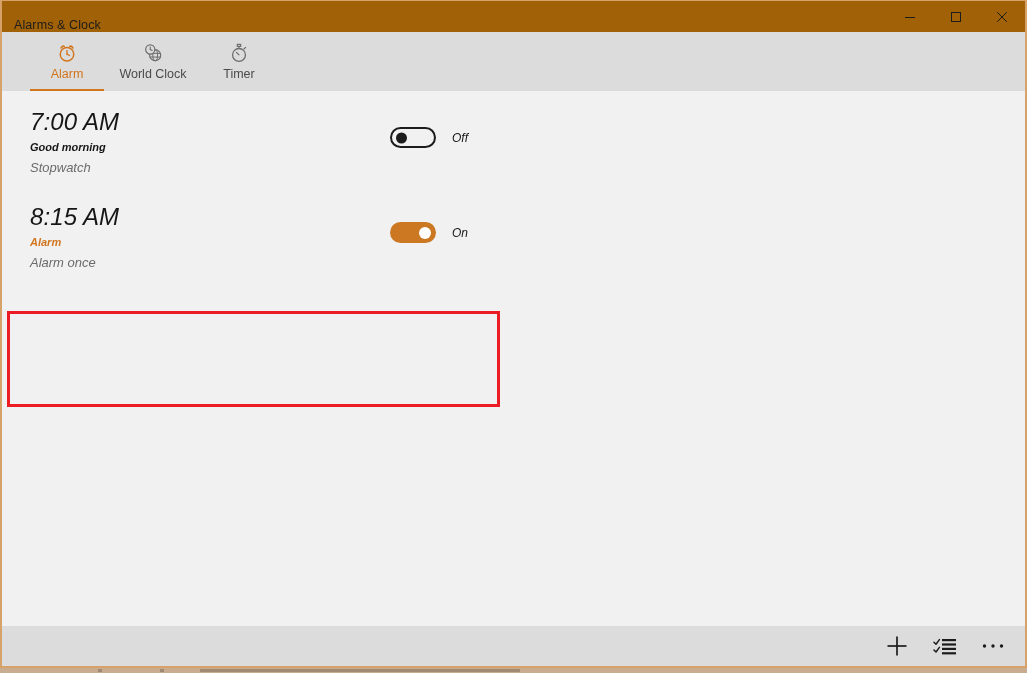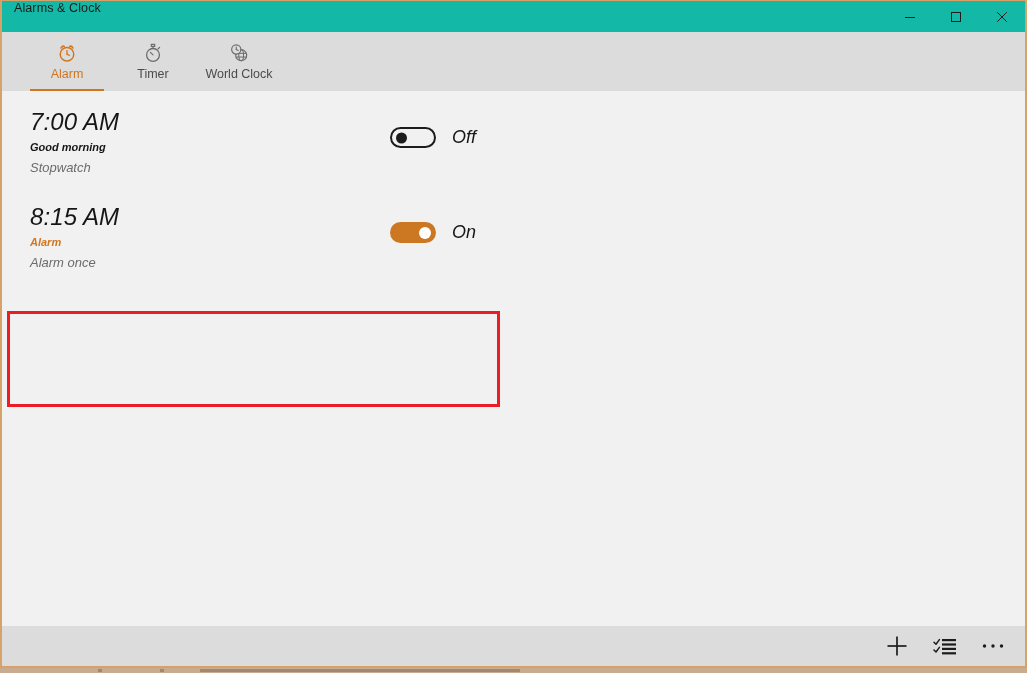--- a/index.html
+++ b/index.html
@@ -28,23 +28,23 @@
     border-top: 1px solid #d7a26a;
     border-bottom: 2px solid #d7a26a;
     background: #f1f1f1;
     display: flex;
     flex-direction: column;
   }
 
   
   #title-bar {
     height: 31px;
-    background: #14b8a6;
-    display: flex;
-    align-items: flex-start;
+    background: #a16207;
+    display: flex;
+    align-items: flex-end;
     flex: 0 0 auto;
     position: relative;
   }
   #window-title {
     font-size: 12.5px;
     color: #1c1c1c;
     padding-left: 12px;
     letter-spacing: 0.1px;
     white-space: nowrap;
   }
@@ -199,21 +199,21 @@
     position: absolute;
     right: 3px;
     top: 50%;
     transform: translateY(-50%);
     width: 12px;
     height: 12px;
     border-radius: 50%;
     background: #ffffff;
   }
   .toggle-label {
-    font-size: 18px;
+    font-size: 12px;
     color: #161616;
     margin-left: 16px;
     white-space: nowrap;
   }
 
   
   #highlight-box {
     position: absolute;
     left: 5px;
     top: 220px;
@@ -303,53 +303,53 @@
       <span class="tab-icon">
         <svg width="22" height="22" viewBox="0 0 24 24">
           <circle cx="12" cy="13.3" r="7.4" fill="none" stroke="#d2761e" stroke-width="1.6"></circle>
           <path d="M5.4 6.6 C6.4 4.9 8.0 4.2 9.1 4.8" fill="none" stroke="#d2761e" stroke-width="1.6" stroke-linecap="round"></path>
           <path d="M18.6 6.6 C17.6 4.9 16.0 4.2 14.9 4.8" fill="none" stroke="#d2761e" stroke-width="1.6" stroke-linecap="round"></path>
           <line x1="12" y1="9.4" x2="12" y2="13.3" stroke="#d2761e" stroke-width="1.4" stroke-linecap="round"></line>
           <line x1="12" y1="13.3" x2="14.7" y2="14.7" stroke="#d2761e" stroke-width="1.4" stroke-linecap="round"></line>
         </svg>
       </span>
       <span class="tab-label">Alarm</span>
-      <span class="tab-underline"></span>
-    </div>
-
-    <div class="tab">
-      <span class="tab-icon">
-        <svg width="22" height="22" viewBox="0 0 24 24">
-          <circle cx="12" cy="14.1" r="7.0" fill="none" stroke="#6d6d6d" stroke-width="1.4"></circle>
-          <rect x="10.2" y="2.6" width="3.6" height="2.2" fill="none" stroke="#6d6d6d" stroke-width="1.3"></rect>
-          <line x1="12" y1="4.8" x2="12" y2="7.1" stroke="#6d6d6d" stroke-width="1.3"></line>
-          <line x1="17.4" y1="7.6" x2="19.2" y2="5.8" stroke="#6d6d6d" stroke-width="1.3" stroke-linecap="round"></line>
-          <line x1="12" y1="14.1" x2="9.2" y2="11.3" stroke="#6d6d6d" stroke-width="1.3" stroke-linecap="round"></line>
-        </svg>
-      </span>
-      <span class="tab-label">Timer</span>
       <span class="tab-underline"></span>
     </div>
 
     <div class="tab">
       <span class="tab-icon">
         <svg width="22" height="22" viewBox="0 0 24 24">
           <circle cx="14.4" cy="14.4" r="6.0" fill="none" stroke="#6d6d6d" stroke-width="1.3"></circle>
           <ellipse cx="14.4" cy="14.4" rx="2.6" ry="6.0" fill="none" stroke="#6d6d6d" stroke-width="1.1"></ellipse>
           <line x1="8.5" y1="12.4" x2="20.3" y2="12.4" stroke="#6d6d6d" stroke-width="1.1"></line>
           <line x1="8.5" y1="16.4" x2="20.3" y2="16.4" stroke="#6d6d6d" stroke-width="1.1"></line>
           <circle cx="9.0" cy="8.2" r="5.0" fill="#dcdcdc" stroke="#6d6d6d" stroke-width="1.3"></circle>
           <line x1="9.0" y1="5.4" x2="9.0" y2="8.2" stroke="#6d6d6d" stroke-width="1.2" stroke-linecap="round"></line>
           <line x1="9.0" y1="8.2" x2="11.1" y2="9.3" stroke="#6d6d6d" stroke-width="1.2" stroke-linecap="round"></line>
         </svg>
       </span>
       <span class="tab-label">World Clock</span>
       <span class="tab-underline"></span>
     </div>
 
+    <div class="tab">
+      <span class="tab-icon">
+        <svg width="22" height="22" viewBox="0 0 24 24">
+          <circle cx="12" cy="14.1" r="7.0" fill="none" stroke="#6d6d6d" stroke-width="1.4"></circle>
+          <rect x="10.2" y="2.6" width="3.6" height="2.2" fill="none" stroke="#6d6d6d" stroke-width="1.3"></rect>
+          <line x1="12" y1="4.8" x2="12" y2="7.1" stroke="#6d6d6d" stroke-width="1.3"></line>
+          <line x1="17.4" y1="7.6" x2="19.2" y2="5.8" stroke="#6d6d6d" stroke-width="1.3" stroke-linecap="round"></line>
+          <line x1="12" y1="14.1" x2="9.2" y2="11.3" stroke="#6d6d6d" stroke-width="1.3" stroke-linecap="round"></line>
+        </svg>
+      </span>
+      <span class="tab-label">Timer</span>
+      <span class="tab-underline"></span>
+    </div>
+
 
   </div>
 
   <div id="content-area">
 
     <div class="alarm-row" id="alarm-row-0">
       <div class="alarm-info">
         <div class="alarm-time">7:00 AM</div>
         <div class="alarm-name">Good morning</div>
         <div class="alarm-repeat">Stopwatch</div>

